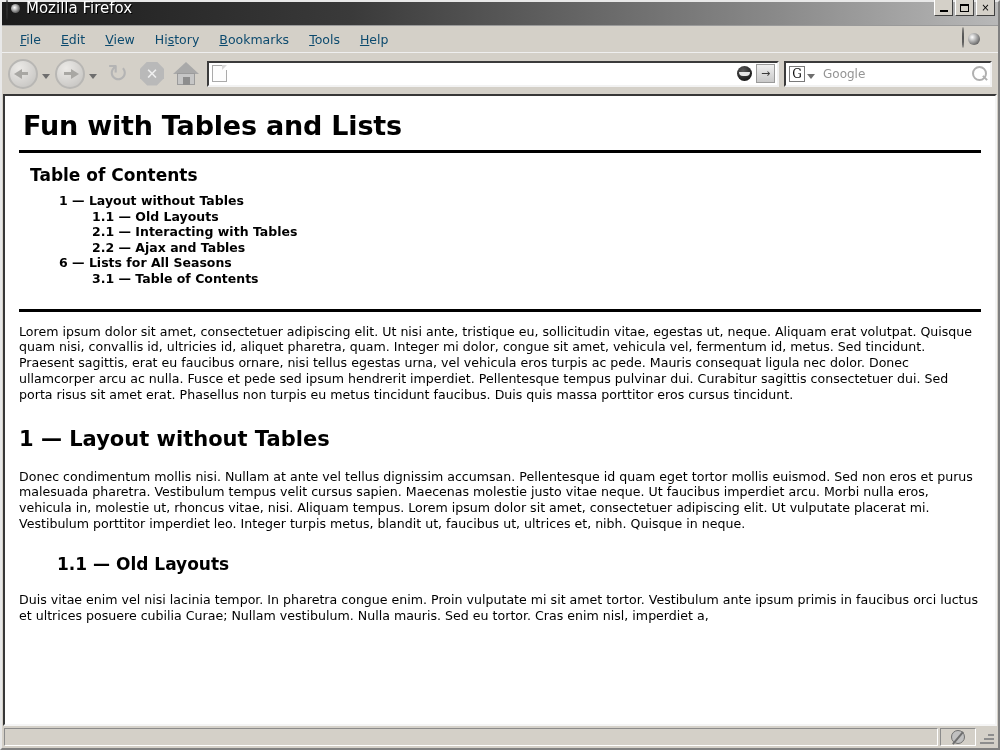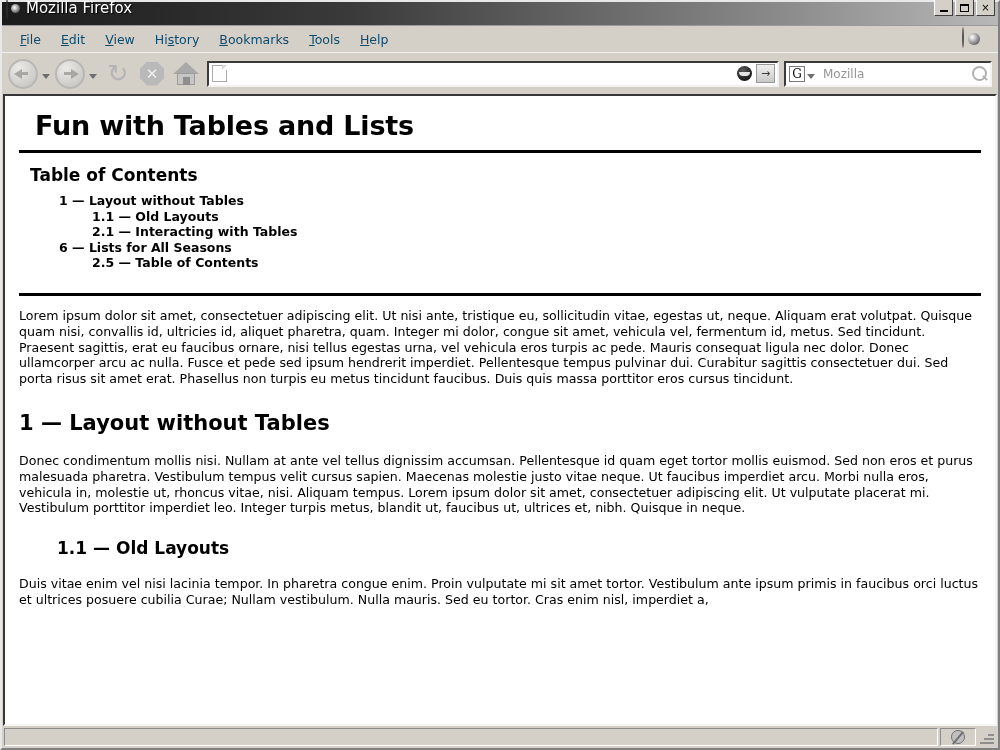--- a/index.html
+++ b/index.html
@@ -287,21 +287,21 @@
     overflow: hidden;
     position: relative;
   }
   #page {
     padding: 12px 14px 0 14px;
     font-family: "DejaVu Sans", sans-serif;
     color: #000;
   }
   h1#doc-title {
     font-size: 27px;
-    margin: 2px 0 9px 16px;
+    margin: 2px 0 9px 4px;
     font-weight: bold;
     letter-spacing: -0.2px;
     font-family: "DejaVu Sans", sans-serif;
   }
   hr.rule {
     border: none;
     border-top: 3px solid #000;
     margin: 0 0 12px 0;
   }
   h2.toc-head {
@@ -443,36 +443,37 @@
           <span class="rss-dot"></span>
         </span>
       <span class="urlbar-btn">
           <span class="go-btn">→</span>
         </span>
     </div>
 
     <div id="searchbar">
       <span class="engine-g">G</span>
       <span class="dropmark"></span>
-      <span id="search-text" placeholder="Google">Mozilla</span>
+      <span id="search-text" placeholder="Google">Google</span>
       <span class="mag"></span>
     </div>
   </div>
 
   <div id="content-wrap">
     <div id="page">
       <h1 id="doc-title">Fun with Tables and Lists</h1>
       <hr class="rule">
       <h2 class="toc-head">Table of Contents</h2>
       <ul id="toc">
           <li class="lvl1">1 — Layout without Tables</li>
           <li class="lvl2">1.1 — Old Layouts</li>
           <li class="lvl2">2.1 — Interacting with Tables</li>
+          <li class="lvl2">2.2 — Ajax and Tables</li>
           <li class="lvl1">6 — Lists for All Seasons</li>
-          <li class="lvl2">2.5 — Table of Contents</li>
+          <li class="lvl2">3.1 — Table of Contents</li>
         </ul>
       <hr class="rule2">
       <p class="body-text">Lorem ipsum dolor sit amet, consectetuer adipiscing elit. Ut nisi ante, tristique eu, sollicitudin vitae, egestas ut, neque. Aliquam erat volutpat. Quisque quam nisi, convallis id, ultricies id, aliquet pharetra, quam. Integer mi dolor, congue sit amet, vehicula vel, fermentum id, metus. Sed tincidunt. Praesent sagittis, erat eu faucibus ornare, nisi tellus egestas urna, vel vehicula eros turpis ac pede. Mauris consequat ligula nec dolor. Donec ullamcorper arcu ac nulla. Fusce et pede sed ipsum hendrerit imperdiet. Pellentesque tempus pulvinar dui. Curabitur sagittis consectetuer dui. Sed porta risus sit amet erat. Phasellus non turpis eu metus tincidunt faucibus. Duis quis massa porttitor eros cursus tincidunt.</p>
       <h2 class="sec">1 — Layout without Tables</h2>
       <p class="body-text indent1">Donec condimentum mollis nisi. Nullam at ante vel tellus dignissim accumsan. Pellentesque id quam eget tortor mollis euismod. Sed non eros et purus malesuada pharetra. Vestibulum tempus velit cursus sapien. Maecenas molestie justo vitae neque. Ut faucibus imperdiet arcu. Morbi nulla eros, vehicula in, molestie ut, rhoncus vitae, nisi. Aliquam tempus. Lorem ipsum dolor sit amet, consectetuer adipiscing elit. Ut vulputate placerat mi. Vestibulum porttitor imperdiet leo. Integer turpis metus, blandit ut, faucibus ut, ultrices et, nibh. Quisque in neque.</p>
       <h3 class="sub">1.1 — Old Layouts</h3>
       <p class="body-text indent2">Duis vitae enim vel nisi lacinia tempor. In pharetra congue enim. Proin vulputate mi sit amet tortor. Vestibulum ante ipsum primis in faucibus orci luctus et ultrices posuere cubilia Curae; Nullam vestibulum. Nulla mauris. Sed eu tortor. Cras enim nisl, imperdiet a,</p>
     </div>
   </div>
 

